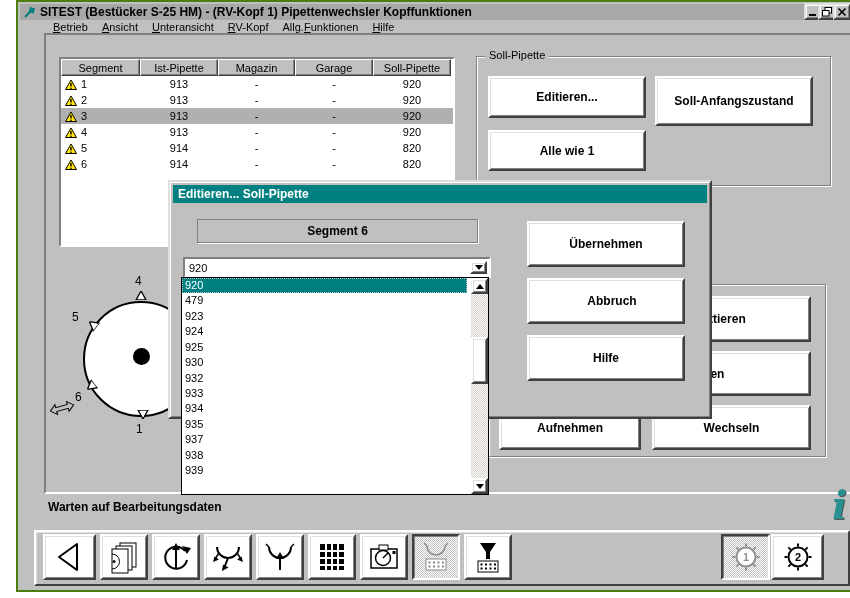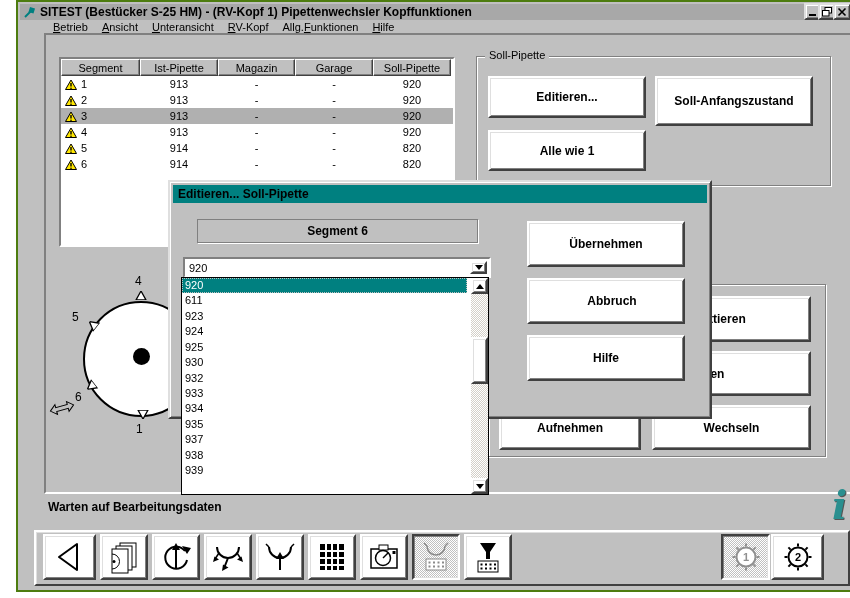--- a/index.html
+++ b/index.html
@@ -36,21 +36,21 @@
       justify-content:center;box-sizing:border-box;}
   .tr{display:flex;height:16px;align-items:center;font-size:11px;}
   .tr.selected{background:#b0b0b0;}
   .td{text-align:center;box-sizing:border-box;}
   .td.segcell{display:flex;align-items:center;text-align:left;padding-left:4px;gap:4px;}
   
   #dialog{position:absolute;left:150px;top:178px;width:544px;height:239px;background:#c0c0c0;
           border:2px solid;border-color:#dfdfdf #404040 #404040 #dfdfdf;
           box-shadow:inset 1px 1px 0 #fff, inset -1px -1px 0 #808080;box-sizing:border-box;}
   #dialog-titlebar{position:absolute;left:3px;top:3px;right:3px;height:18px;background:#008080;
-                   color:#000000;font-size:12px;font-weight:bold;line-height:18px;padding-left:5px;}
+                   color:#ffffff;font-size:12px;font-weight:bold;line-height:18px;padding-left:5px;}
   #segment-label{position:absolute;left:27px;top:37px;width:279px;height:22px;
                  border:1px solid #808080;box-shadow:1px 1px 0 #fff;
                  text-align:center;line-height:22px;font-weight:bold;font-size:12px;}
   #combo{position:absolute;left:13px;top:75px;width:308px;height:21px;}
   #combo .val{position:absolute;left:4px;top:3px;font-size:11px;}
   #combo-drop{position:absolute;right:2px;top:2px;bottom:2px;width:17px;}
   .arrow-down{width:0;height:0;border:4px solid transparent;border-top:5px solid #000;margin-top:4px;}
   .arrow-up{width:0;height:0;border:4px solid transparent;border-bottom:5px solid #000;margin-bottom:4px;}
   
   #droplist{position:absolute;left:163px;top:275px;width:308px;height:218px;background:#fff;
@@ -391,21 +391,21 @@
           <span class="arrow-down"></span>
         </div>
     </div>
     <div class="btn95" style="left:357px;top:39px;width:158px;height:46px;">Übernehmen</div>
     <div class="btn95" style="left:357px;top:96px;width:158px;height:46px;padding-left:12px;">Abbruch</div>
     <div class="btn95" style="left:357px;top:153px;width:158px;height:46px;">Hilfe</div>
   </div>
 
   <div id="droplist">
     <div class="li selected">920</div>
-    <div class="li">611</div>
+    <div class="li">479</div>
     <div class="li">923</div>
     <div class="li">924</div>
     <div class="li">925</div>
     <div class="li">930</div>
     <div class="li">932</div>
     <div class="li">933</div>
     <div class="li">934</div>
     <div class="li">935</div>
     <div class="li">937</div>
     <div class="li">938</div>

